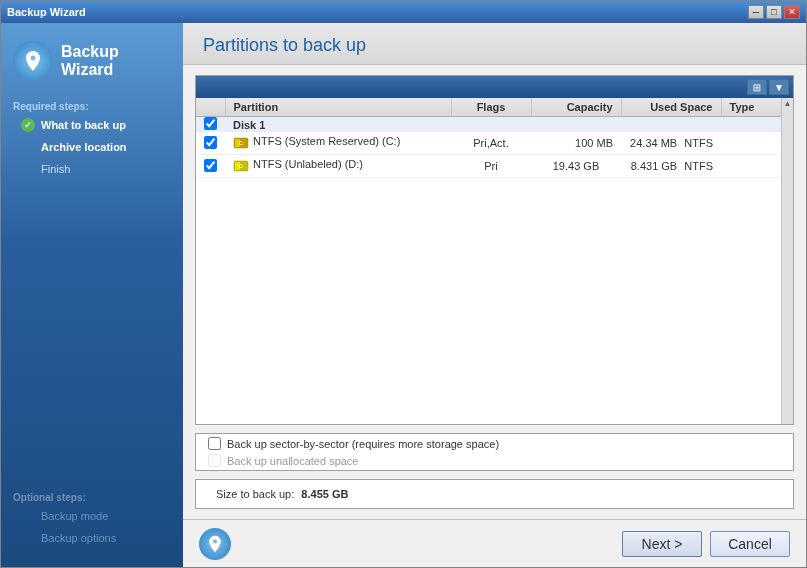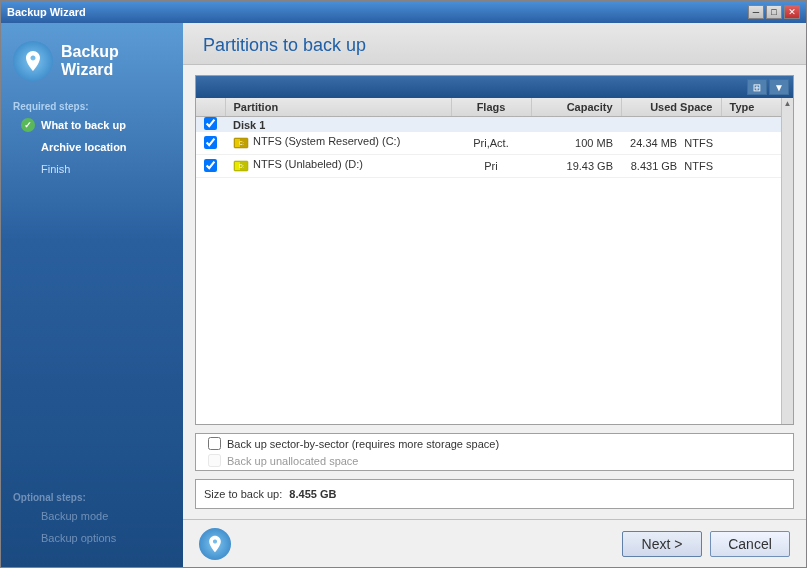--- a/index.html
+++ b/index.html
@@ -304,21 +304,21 @@
       color: #999;
     }
     .option-disabled input[type=checkbox] {
       opacity: 0.5;
     }
 
     
     .size-area {
       border: 1px solid #a0a0a0;
       background: white;
-      padding: 8px 8px;
+      padding: 8px 20px;
       font-size: 11px;
       color: #333;
     }
 
     
     .footer {
       height: 48px;
       background: #f0f0f0;
       border-top: 1px solid #c0c0c0;
       display: flex;
@@ -483,21 +483,21 @@
                       <div class="partition-name">
                         <svg class="partition-icon" viewBox="0 0 16 16">
                           <rect x="1" y="3" width="14" height="10" rx="1" fill="#c0c000" stroke="#a0a000" stroke-width="0.5"></rect>
                           <rect x="2" y="4" width="5" height="8" fill="#e8e800"></rect>
                           <text x="8.5" y="10" font-size="5" fill="white" text-anchor="middle">D:</text>
                         </svg>
                         <span>NTFS (Unlabeled) (D:)</span>
                       </div>
                     </td>
                     <td class="col-flags" style="">Pri</td>
-                    <td class="col-capacity" style="text-align:right">19.43 GB</td>
+                    <td class="col-capacity" style="text-align:center">19.43 GB</td>
                     <td class="col-usedspace" style="text-align:right">
                       <span>8.431 GB</span>
                       <span style="margin-left:4px">NTFS</span>
                     </td>
                     <td class="col-type"></td>
                   </tr>
                 </tbody>
               </table>
             </div>
             <div class="scroll-indicator">

